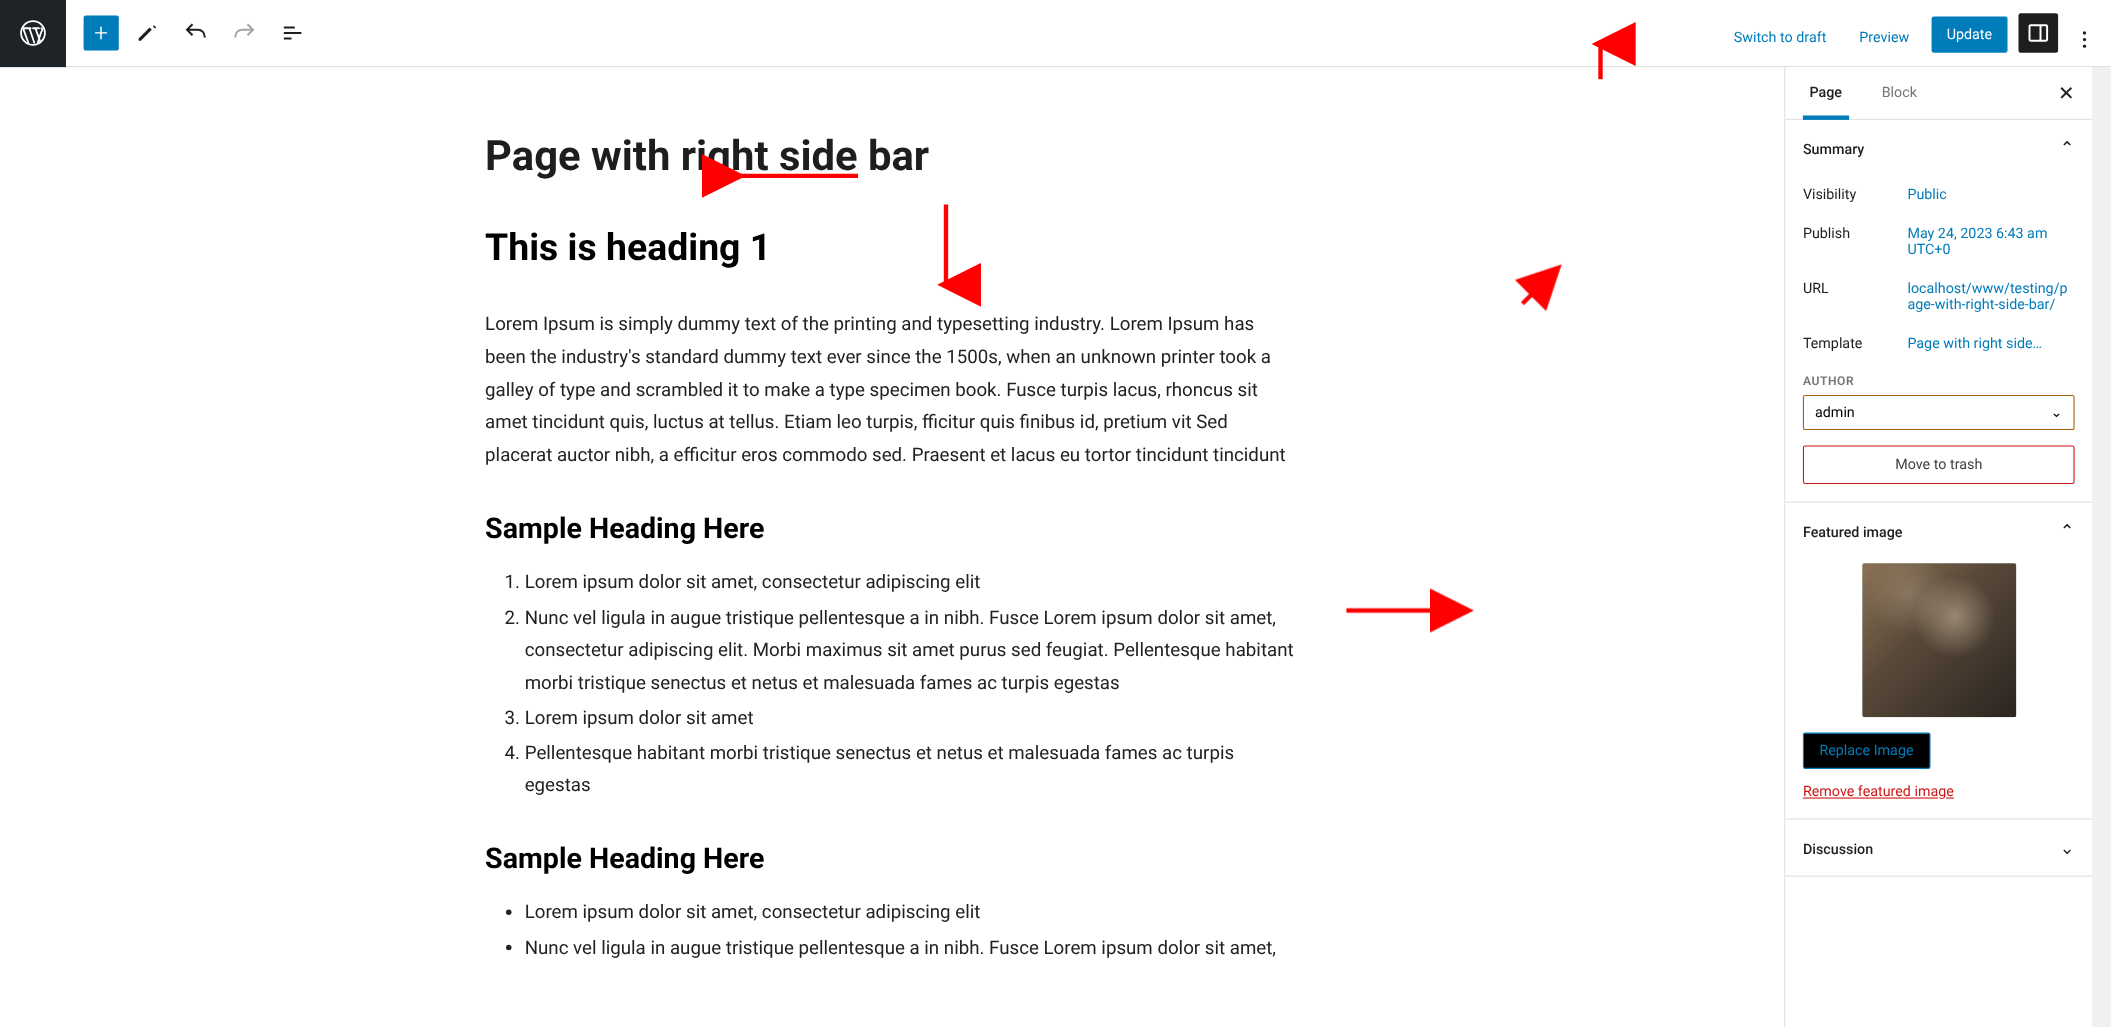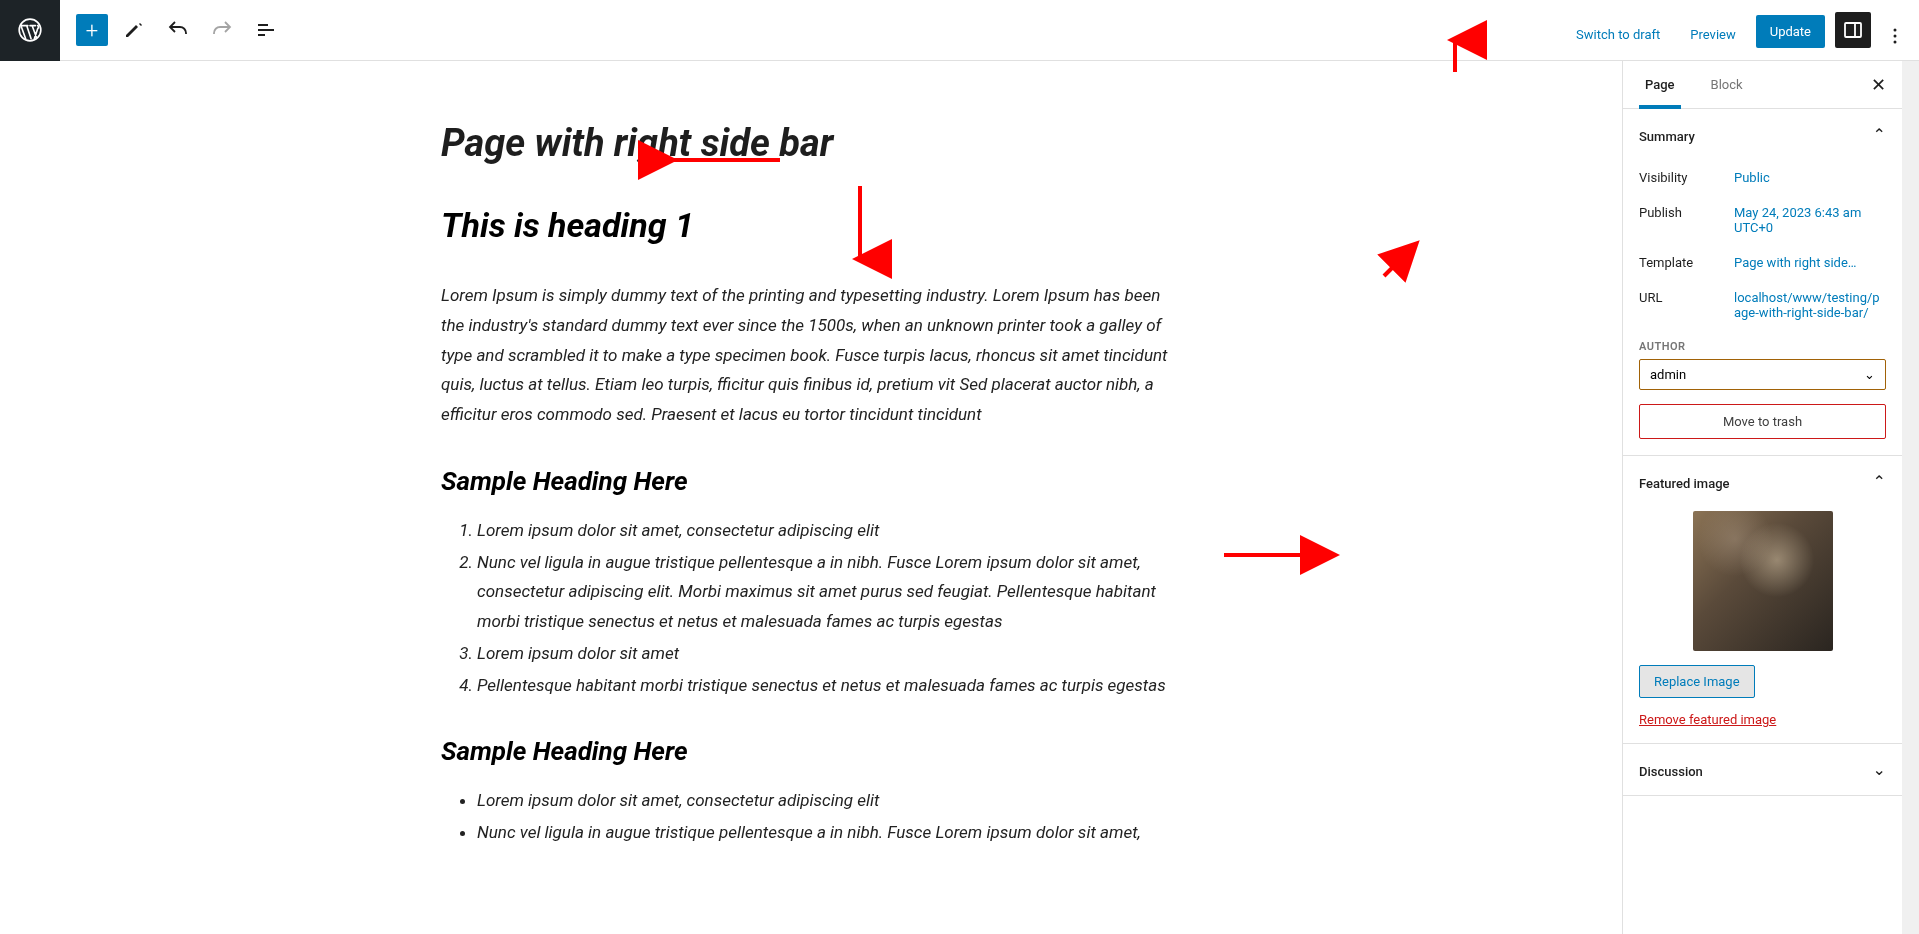--- a/index.html
+++ b/index.html
@@ -14,21 +14,21 @@
 .icon-btn svg { width: 24px; height: 24px; }
 .toolbar-right { margin-left: auto; display: flex; align-items: flex-end; gap: 10px; padding-right: 10px; }
 .link-btn { color: #007cba; font-size: 13px; cursor: pointer; padding: 6px 10px; }
 .update-btn { background: #007cba; color: #fff; font-size: 13px; padding: 9px 14px; border-radius: 2px; cursor: pointer; }
 .settings-btn { width: 36px; height: 36px; background: #1e1e1e; color: #fff; display: flex; align-items: center; justify-content: center; border-radius: 2px; cursor: pointer; }
 .settings-btn svg { width: 24px; height: 24px; }
 .more-btn { width: 28px; display: flex; align-items: center; justify-content: center; cursor: pointer; color: #1e1e1e; }
 .more-btn svg { width: 24px; height: 24px; }
 .main-area { display: flex; flex: 1; overflow: hidden; }
 .editor { flex: 1; overflow-y: auto; padding: 60px 0 40px; position: relative; }
-.content { max-width: 780px; margin: 0 auto; padding: 0 20px; font-style: italic; }
+.content { max-width: 780px; margin: 0 auto; padding: 0 20px; }
 .page-title { font-size: 38px; font-weight: 700; color: #1e1e1e; margin-bottom: 40px; }
 .h1 { font-size: 34px; font-weight: 700; margin-bottom: 36px; }
 .para { font-size: 17px; line-height: 1.75; color: #222; margin-bottom: 36px; }
 .h2 { font-size: 26px; font-weight: 700; margin-bottom: 20px; }
 .olist { padding-left: 36px; margin-bottom: 36px; }
 .olist li { font-size: 17px; line-height: 1.75; color: #222; margin-bottom: 2px; }
 .ulist { padding-left: 36px; margin-bottom: 36px; list-style: disc; }
 .ulist li { font-size: 17px; line-height: 1.75; color: #222; margin-bottom: 2px; }
 .sidebar { width: 280px; border-left: 1px solid #e0e0e0; background: #fff; overflow-y: auto; display: flex; flex-direction: column; }
 .tabs { display: flex; align-items: center; border-bottom: 1px solid #e0e0e0; height: 48px; padding: 0 16px; text-align: center; }
@@ -41,21 +41,21 @@
 .chevron { font-size: 16px; color: #1e1e1e; }
 .panel-body { padding: 0 16px 16px; }
 .field-row { display: flex; align-items: flex-start; padding: 10px 0; font-size: 13px; }
 .field-label { width: 95px; color: #1e1e1e; }
 .field-value { flex: 1; color: #007cba; cursor: pointer; word-break: break-word; }
 .author-label { font-size: 11px; font-weight: 600; color: #757575; letter-spacing: 0.5px; margin: 10px 0 6px; text-transform: uppercase; }
 .select { width: 100%; border: 1px solid #a16207; padding: 7px 10px; font-size: 13px; border-radius: 2px; background: #fff; cursor: pointer; display: flex; justify-content: space-between; align-items: center; }
 .trash-btn { width: 100%; border: 1px solid #cc1818; color: #404040; font-size: 13px; padding: 9px; text-align: center; border-radius: 2px; cursor: pointer; margin-top: 14px; background: #fff; }
 .featured-img { width: 140px; height: 140px; margin: 4px auto 14px; background: #333; background-image: linear-gradient(135deg,#8b7355 0%,#5a4a3a 40%,#2a2520 100%); border-radius: 2px; position: relative; overflow: hidden; }
 .featured-img::after { content:''; position:absolute; inset:0; background: radial-gradient(circle at 60% 35%, rgba(255,235,200,0.4) 0%, transparent 30%), radial-gradient(circle at 30% 20%, rgba(200,180,160,0.3) 0%, transparent 25%); }
-.replace-btn { border: 1px solid #007cba; color: #007cba; font-size: 13px; padding: 8px 14px; border-radius: 2px; cursor: pointer; background: #e5e5e5; display: inline-block; }
+.replace-btn { border: 1px solid #007cba; color: #007cba; font-size: 13px; padding: 8px 14px; border-radius: 2px; cursor: pointer; background: #000000; display: inline-block; }
 .remove-link { color: #cc1818; font-size: 13px; text-decoration: underline; cursor: pointer; display: block; margin-top: 14px; }
 .arrow { position: absolute; pointer-events: none; }
 .arrow svg { overflow: visible; }
 .scroll-right { width: 17px; background: #f0f0f0; }
 </style>
 </head>
 <body>
 
 <div class="app">
   <div class="topbar">
@@ -165,26 +165,26 @@
         <div class="panel-body">
           <div class="field-row">
             <div class="field-label">Visibility</div>
             <div class="field-value">Public</div>
           </div>
           <div class="field-row">
             <div class="field-label">Publish</div>
             <div class="field-value">May 24, 2023 6:43 am UTC+0</div>
           </div>
           <div class="field-row">
+            <div class="field-label">URL</div>
+            <div class="field-value">localhost/www/testing/page-with-right-side-bar/</div>
+          </div>
+          <div class="field-row">
             <div class="field-label">Template</div>
             <div class="field-value">Page with right side…</div>
-          </div>
-          <div class="field-row">
-            <div class="field-label">URL</div>
-            <div class="field-value">localhost/www/testing/page-with-right-side-bar/</div>
           </div>
           <div class="author-label">AUTHOR</div>
           <div class="select">
             <span>admin</span>
             <span>⌄</span>
           </div>
           <div class="trash-btn">Move to trash</div>
         </div>
       </div>
 

